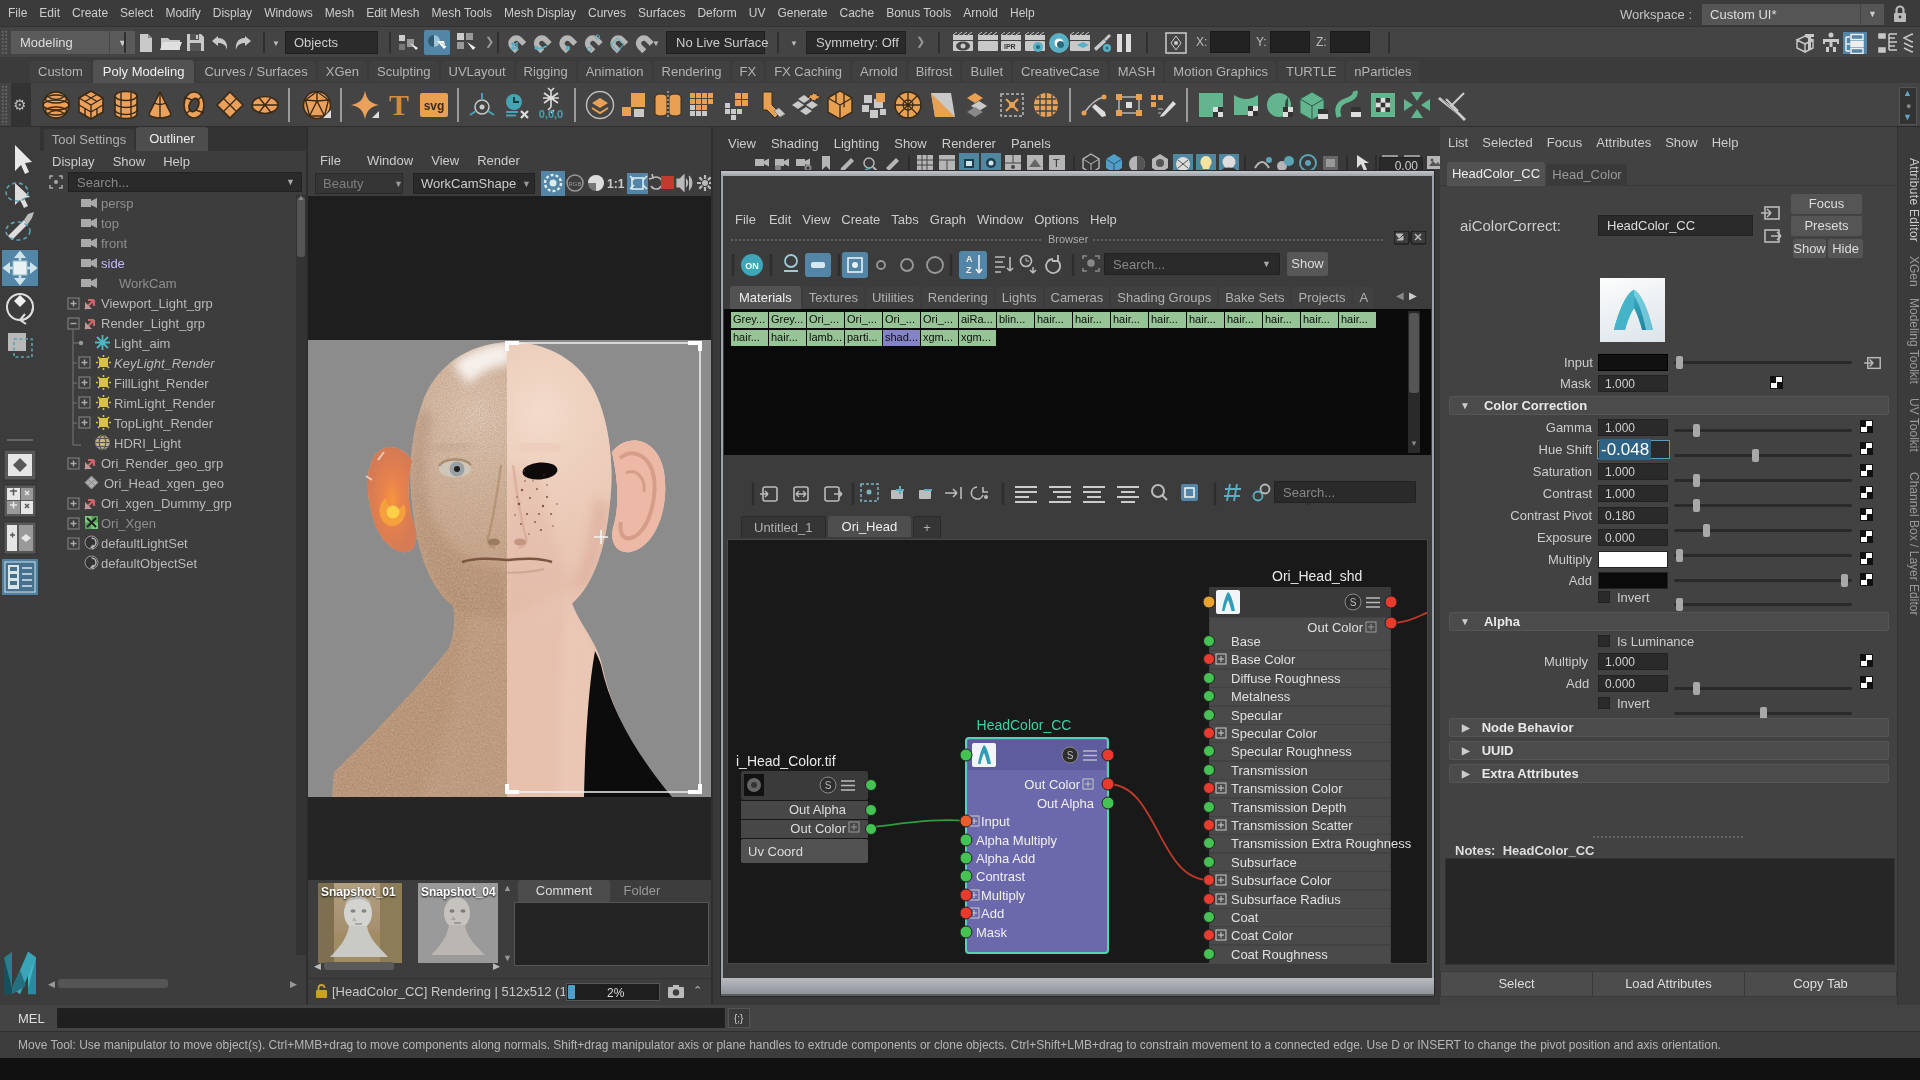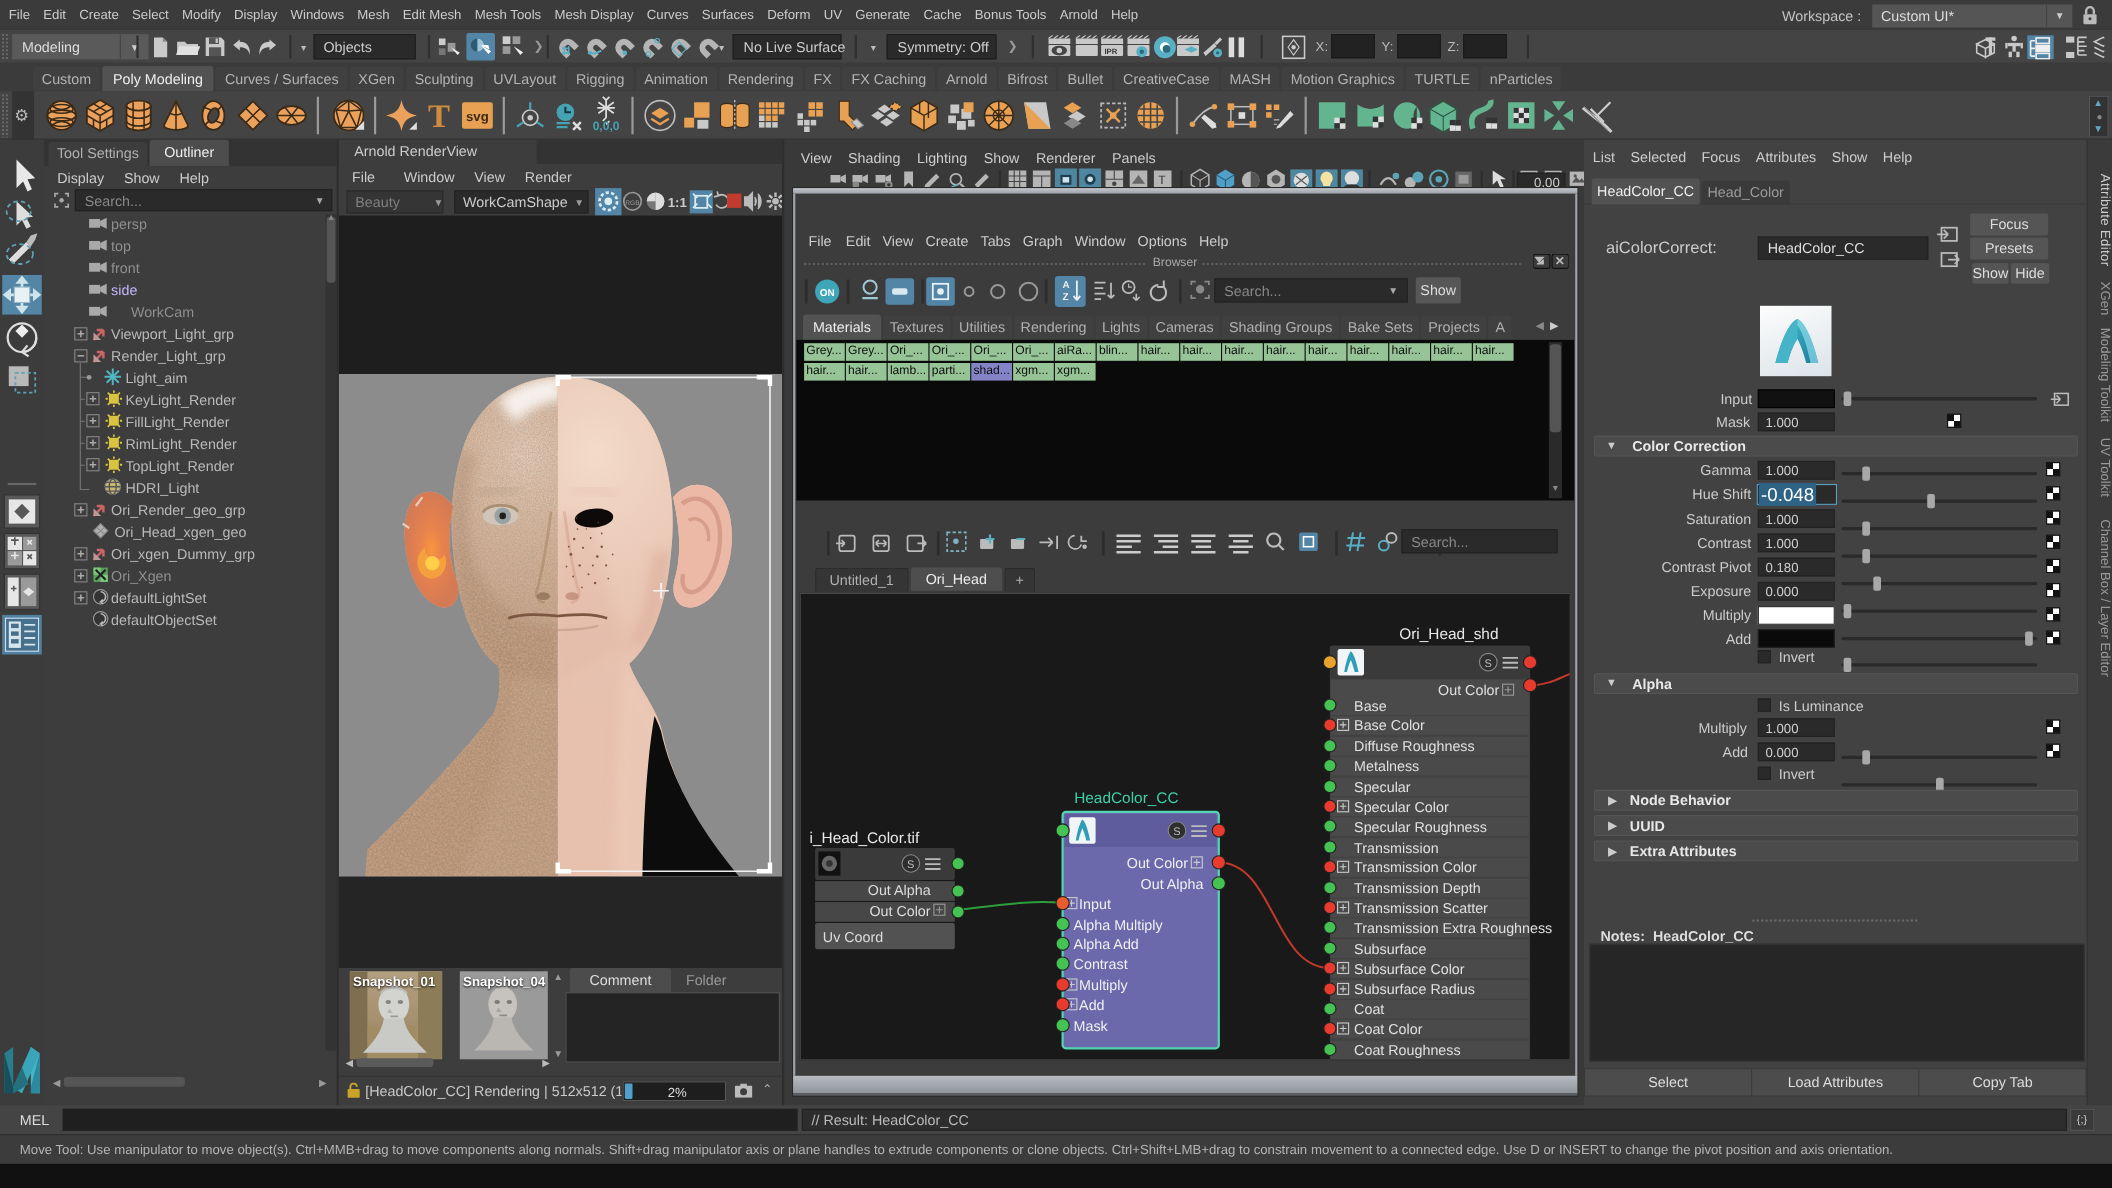--- a/index.html
+++ b/index.html
@@ -762,21 +762,21 @@
         <use href="#o-set" x="44" y="360"></use>
       </svg>
       <div class="abs" style="left:61px;top:1px;color:#8f8f8f;">persp</div>
       <div class="abs" style="left:61px;top:21px;color:#8f8f8f;">top</div>
       <div class="abs" style="left:61px;top:41px;color:#8f8f8f;">front</div>
       <div class="abs" style="left:61px;top:61px;color:#c4b5fd;">side</div>
       <div class="abs" style="left:79px;top:81px;color:#8f8f8f;">WorkCam</div>
       <div class="abs" style="left:61px;top:101px;">Viewport_Light_grp</div>
       <div class="abs" style="left:61px;top:121px;">Render_Light_grp</div>
       <div class="abs" style="left:74px;top:141px;">Light_aim</div>
-      <div class="abs" style="left:74px;top:161px;">KeyLight_Render</div>
+      <div class="abs" style="left:74px;top:161px;font-style:italic;">KeyLight_Render</div>
       <div class="abs" style="left:74px;top:181px;">FillLight_Render</div>
       <div class="abs" style="left:74px;top:201px;">RimLight_Render</div>
       <div class="abs" style="left:74px;top:221px;">TopLight_Render</div>
       <div class="abs" style="left:74px;top:241px;">HDRI_Light</div>
       <div class="abs" style="left:61px;top:261px;">Ori_Render_geo_grp</div>
       <div class="abs" style="left:64px;top:281px;">Ori_Head_xgen_geo</div>
       <div class="abs" style="left:61px;top:301px;">Ori_xgen_Dummy_grp</div>
       <div class="abs" style="left:61px;top:321px;color:#8f8f8f;">Ori_Xgen</div>
       <div class="abs" style="left:61px;top:341px;">defaultLightSet</div>
       <div class="abs" style="left:61px;top:361px;">defaultObjectSet</div>
@@ -786,23 +786,20 @@
         <div class="abs" style="left:1px;top:-2px;width:8px;color:#888;font-size:8px;">▲</div>
       </div>
     <div class="abs" style="left:0;top:850px;width:268px;height:14px;background:#3d3d3d;">
       <span class="abs" style="left:8px;top:2px;color:#999;font-size:9px;">◀</span>
       <div class="abs" style="left:18px;top:2px;width:110px;height:9px;background:#555;border-radius:3px;"></div>
       <span class="abs" style="left:250px;top:2px;color:#999;font-size:9px;">▶</span>
     </div>
   </div>
 
   <div class="abs" style="left:308px;top:127px;width:403px;height:878px;background:#3d3d3d;" id="renderview">
-    <div class="abs" style="left:0;top:0;width:403px;height:22px;background:#333;">
-        <div class="abs" style="left:0;top:0;width:180px;height:22px;background:#3d3d3d;color:#ccc;font-size:13px;line-height:22px;padding-left:14px;border-radius:0 3px 0 0;">Arnold RenderView</div>
-      </div>
     <div class="abs row" style="left:12px;top:24px;height:19px;font-size:13px;color:#ccc;">
         <span style="margin-right:26px;">File</span>
         <span style="margin-right:18px;">Window</span>
         <span style="margin-right:18px;">View</span>
         <span>Render</span>
       </div>
 
     <div class="abs row fld" style="left:7px;top:46px;width:88px;height:21px;background:#353535;border:1px solid #2a2a2a;color:#7f7f7f;font-size:13px;padding-left:7px;">Beauty<span style="position:absolute;left:78px;color:#999;font-size:9px;">▼</span></div>
     <div class="abs row fld" style="left:105px;top:46px;width:122px;height:21px;background:#2a2a2a;border:1px solid #222;color:#ccc;font-size:13px;padding-left:7px;">WorkCamShape<span style="position:absolute;left:108px;color:#999;font-size:9px;">▼</span></div>
     <div class="abs" style="left:233px;top:44px;width:24px;height:25px;background:#5285a6;"></div>
@@ -1745,21 +1742,20 @@
               </g>
           </g>
         </g>
       </svg>
     </div>
   </div>
 
   <div class="abs row" style="left:0;top:1005px;width:1920px;height:26px;background:#444;">
     <span style="margin-left:18px;color:#ddd;font-size:13px;">MEL</span>
     <div class="fld" style="width:668px;height:20px;margin-left:12px;background:#1f1f1f;"></div>
-    <div class="fld row" style="width:1150px;height:20px;margin-left:4px;background:#2d2d2d;padding-left:8px;color:#bbb;font-size:13px;">// Result: HeadColor_CC</div>
     <div style="width:22px;height:20px;background:#3a3a3a;border:1px solid #555;margin-left:3px;color:#ccc;font-size:10px;text-align:center;line-height:20px;">{;}</div>
   </div>
   <div class="abs row" style="left:0;top:1031px;width:1920px;height:27px;background:#3c3c3c;border-top:1px solid #2e2e2e;">
     <span style="margin-left:18px;color:#b5b5b5;font-size:12px;">Move Tool: Use manipulator to move object(s). Ctrl+MMB+drag to move components along normals. Shift+drag manipulator axis or plane handles to extrude components or clone objects. Ctrl+Shift+LMB+drag to constrain movement to a connected edge. Use D or INSERT to change the pivot position and axis orientation.</span>
   </div>
   <div class="abs" style="left:0;top:1058px;width:1920px;height:22px;background:#111;"></div>
 
 </div>
 
 </body></html>

